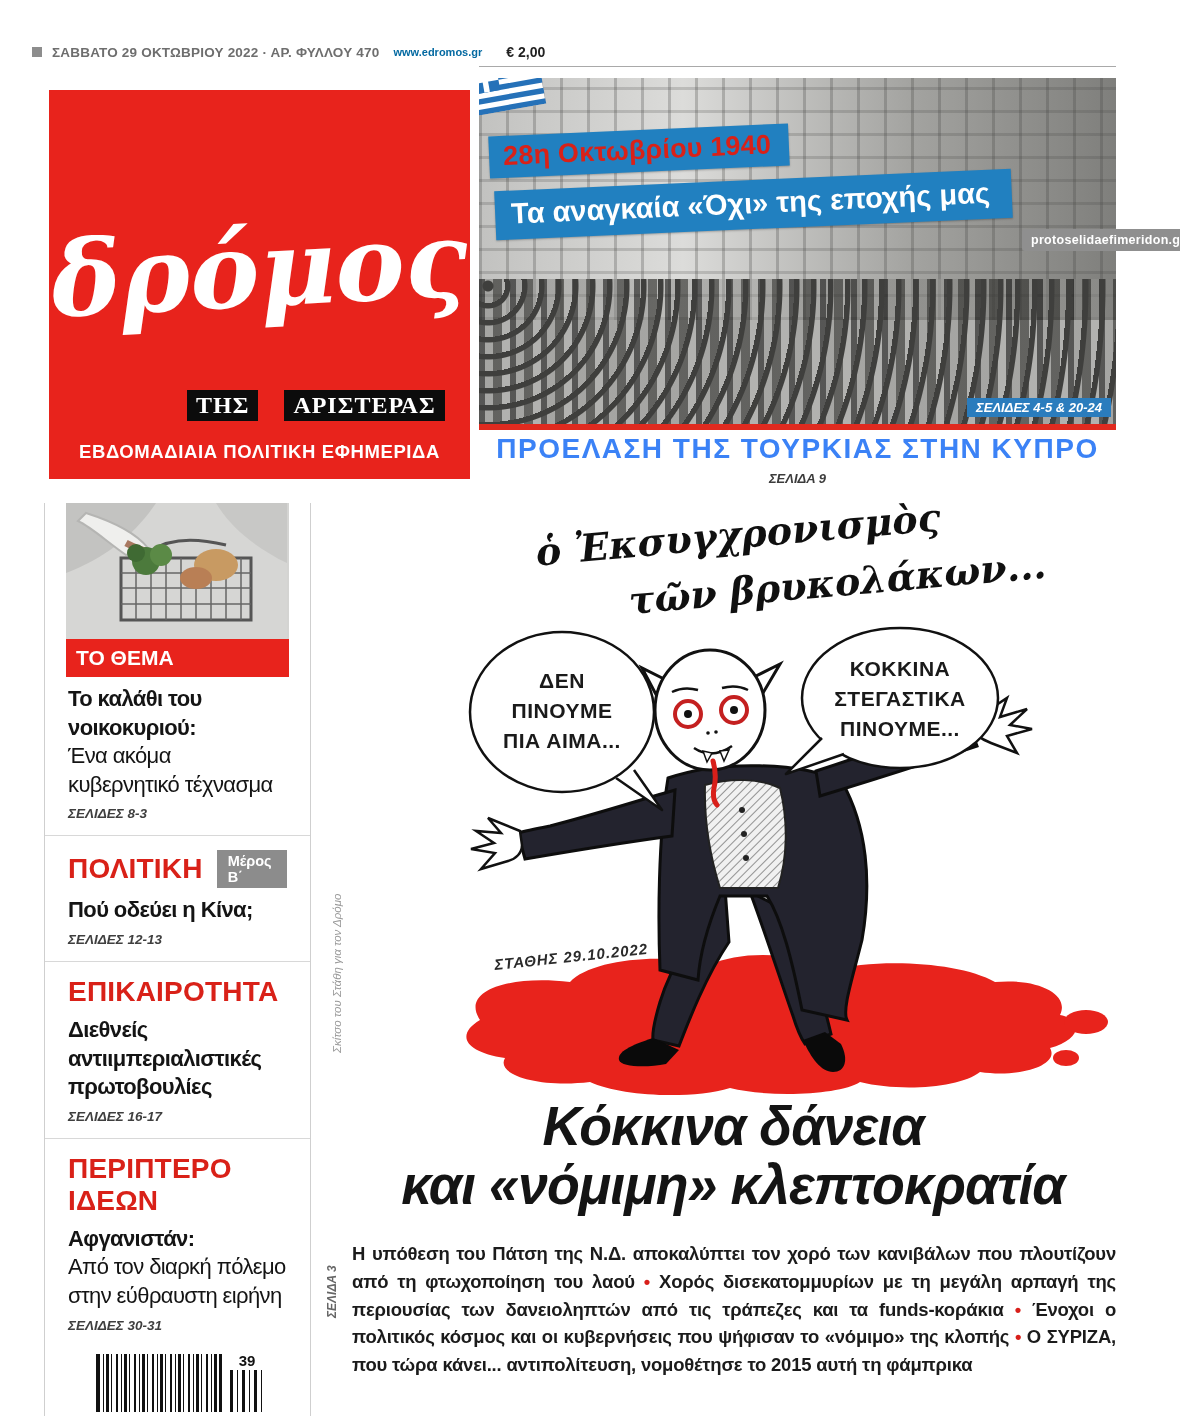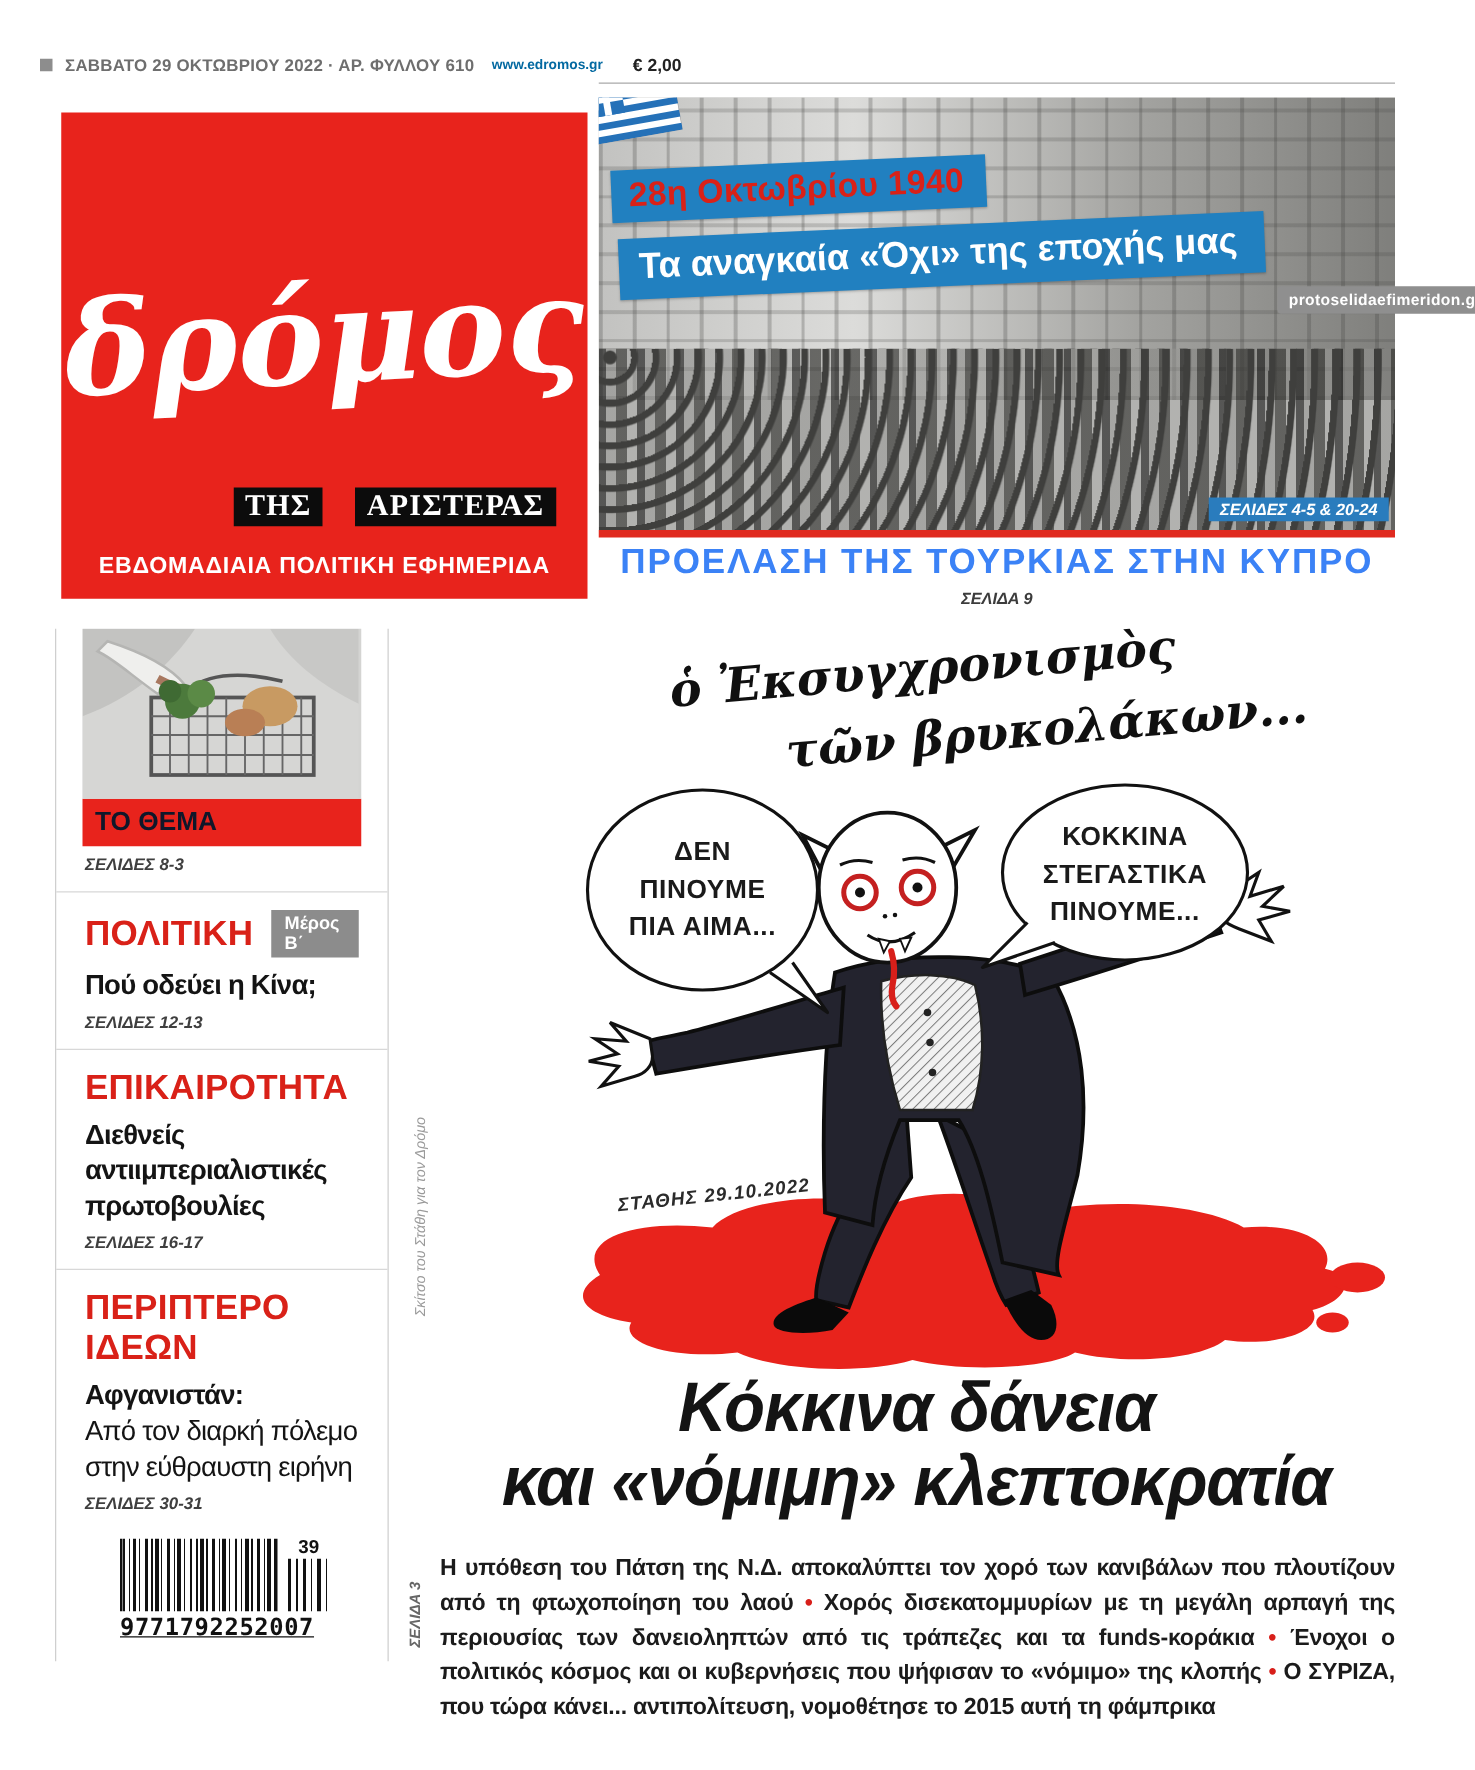--- a/index.html
+++ b/index.html
@@ -52,21 +52,21 @@
   .strip-head{position:absolute;left:479px;top:433px;width:637px;text-align:center;
               font-size:28px;font-weight:600;letter-spacing:1.5px;color:#3b82f6;}
   .strip-foot{position:absolute;left:479px;top:471px;width:637px;display:flex;align-items:center;flex-direction:column;}
   .strip-foot .bar{flex:1;height:7px;background:#e02a1f;}
   .strip-foot .pg{font-style:italic;font-weight:700;font-size:13px;color:#3c3c3c;padding:0 12px;}
 
   
   .sidebar{position:absolute;left:44px;top:503px;width:267px;box-sizing:border-box;
            border-left:1px solid #cfcfcf;border-right:1px solid #cfcfcf;padding:0 23px 16px 23px;}
   .side-photo{position:relative;height:136px;margin:0 -2px;background:#d4d4d2;overflow:hidden;}
-  .band{background:#e8231c;color:#0f172a;font-size:21px;font-weight:800;padding:7px 10px;margin:0 -2px;}
+  .band{background:#e8231c;color:#ffffff;font-size:21px;font-weight:800;padding:7px 10px;margin:0 -2px;}
   .kicker{color:#d92118;font-size:28px;font-weight:800;letter-spacing:.2px;}
   .krow{display:flex;align-items:center;gap:14px;margin-top:14px;}
   .badge{background:#8c8c8c;color:#fff;font-size:14.5px;font-weight:700;padding:3px 11px;}
   .side-title{font-size:22px;line-height:1.3;letter-spacing:-.6px;margin-top:8px;color:#141414;}
   .side-title .b{font-weight:800;}
   .pages{font-style:italic;font-weight:700;font-size:13.5px;color:#3f3f3f;margin-top:7px;}
   .side-div{height:1px;background:#d8d8d8;margin:14px -23px;}
 
   .barcode{margin-top:20px;padding-left:28px;}
   .ean-row{display:flex;align-items:flex-end;gap:8px;}
@@ -102,21 +102,21 @@
            line-height:1.5;text-align:justify;color:#1b1b1b;letter-spacing:-.2px;}
   .bullet-red{color:#d81f1a;}
 </style>
 </head>
 <body>
 
 <div class="page">
 
   <div class="topbar">
     <div class="sq"></div>
-    <div class="dateline">ΣΑΒΒΑΤΟ 29 ΟΚΤΩΒΡΙΟΥ 2022 · ΑΡ. ΦΥΛΛΟΥ 610</div>
+    <div class="dateline">ΣΑΒΒΑΤΟ 29 ΟΚΤΩΒΡΙΟΥ 2022 · ΑΡ. ΦΥΛΛΟΥ 470</div>
     <div class="site">www.edromos.gr</div>
     <div class="price">€ 2,00</div>
   </div>
 
   <div class="logobox">
     <div class="logoscript">δρόμος</div>
     <div class="logosub">
       <span>ΤΗΣ</span>
       <span>ΑΡΙΣΤΕΡΑΣ</span>
     </div>
@@ -180,20 +180,24 @@
           <line x1="55" y1="101" x2="185" y2="101"></line>
         </g>
         <circle cx="80" cy="58" r="14" fill="#4c7a3c"></circle>
           <circle cx="95" cy="52" r="11" fill="#5b8a46"></circle>
         <circle cx="70" cy="50" r="9" fill="#3f6a33"></circle>
         <ellipse cx="150" cy="62" rx="22" ry="16" fill="#c89a62"></ellipse>
         <ellipse cx="130" cy="75" rx="16" ry="11" fill="#b97f55"></ellipse>
       </svg>
     </div>
     <div class="band">ΤΟ ΘΕΜΑ</div>
+    <div class="side-title">
+      <span class="b">Το καλάθι του νοικοκυριού:</span><br>
+      <span>Ένα ακόμα κυβερνητικό τέχνασμα</span>
+    </div>
     <div class="pages">ΣΕΛΙΔΕΣ 8-3</div>
 
     <div class="side-div"></div>
 
     <div class="krow">
       <div class="kicker">ΠΟΛΙΤΙΚΗ</div>
       <div class="badge">Μέρος Β΄</div>
     </div>
     <div class="side-title">
       <span class="b">Πού οδεύει η Κίνα;</span>

